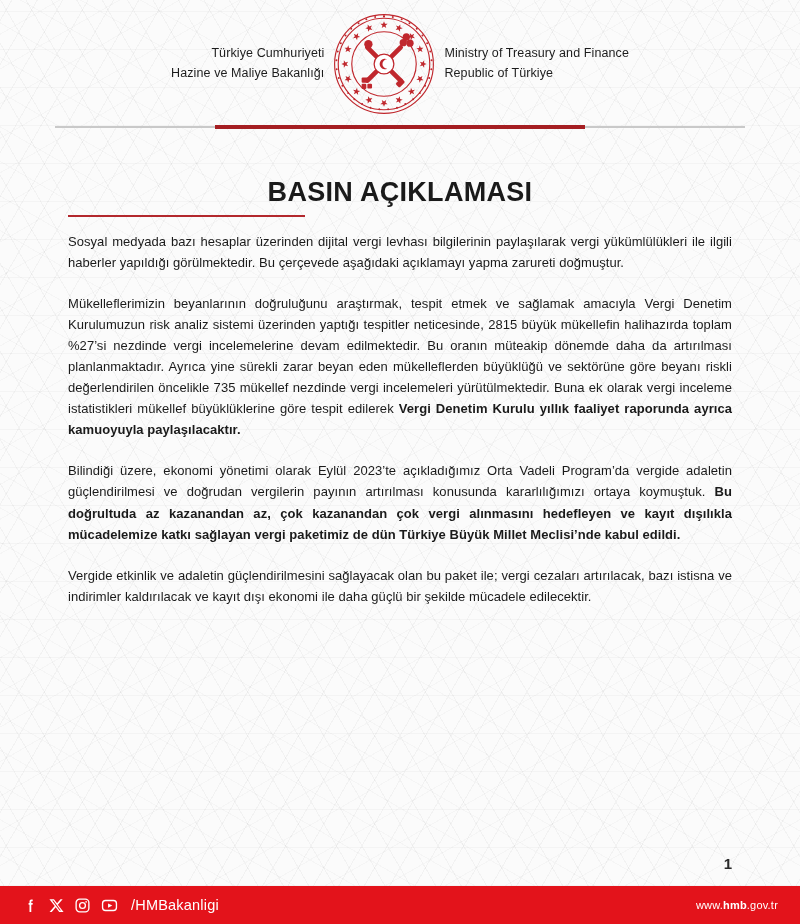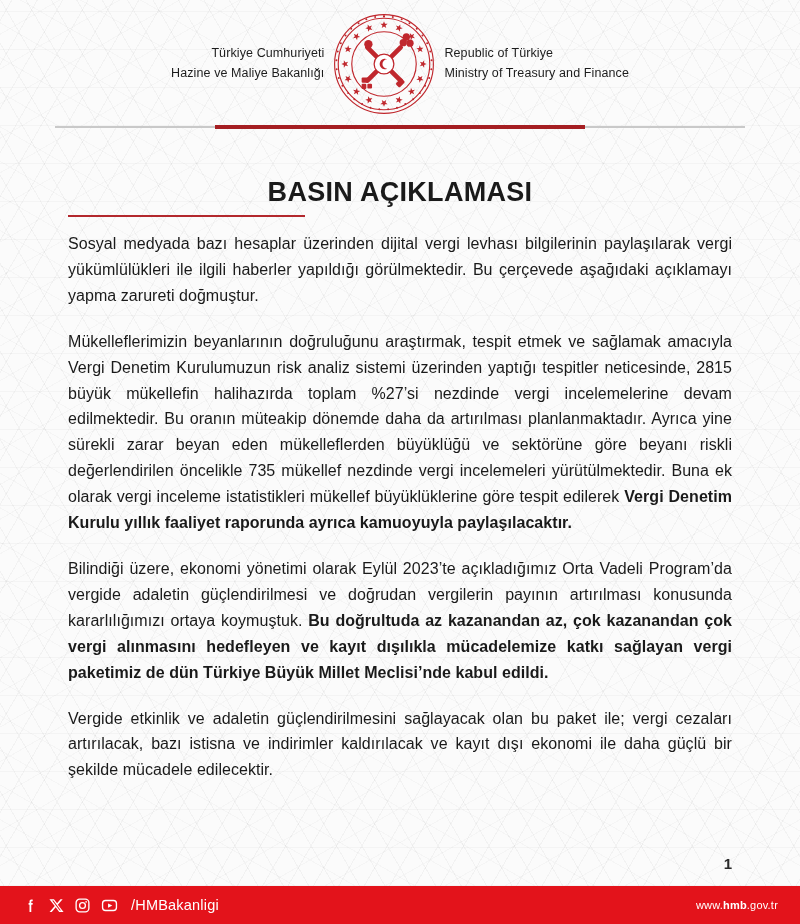--- a/index.html
+++ b/index.html
@@ -106,21 +106,21 @@
   .doc-date {
     margin-top: 22px;
     text-align: right;
     font-size: 19px;
     color: #222222;
     letter-spacing: 0.2px;
   }
 
   .para {
     margin-top: 20px;
-    font-size: 16px;
+    font-size: 13px;
     line-height: 1.62;
     color: #1a1a1a;
     text-align: justify;
     text-justify: inter-word;
     letter-spacing: 0.05px;
   }
   .para.first { margin-top: 14px; }
   .para b { font-weight: bold; }
 
   .page-number {
@@ -301,22 +301,22 @@
 
           <rect x="126" y="128" width="11" height="16" rx="3" transform="rotate(45 131 136)"></rect>
         </g>
 
         <circle cx="100" cy="100" r="19" fill="#ffffff" stroke="#c0272d" stroke-width="2.4"></circle>
         <path d="M106 91 a10 10 0 1 0 0 18 a8 8 0 1 1 0 -18 z" fill="#c0272d"></path>
       </svg>
     </div>
 
     <div class="header-text right">
+      <div>Ministry of Treasury and Finance</div>
       <div>Republic of Türkiye</div>
-      <div>Ministry of Treasury and Finance</div>
     </div>
   </div>
 
   <div class="divider-wrap">
     <div class="divider-gray"></div>
     <div class="divider-red"></div>
   </div>
 
   <div class="content">
 

